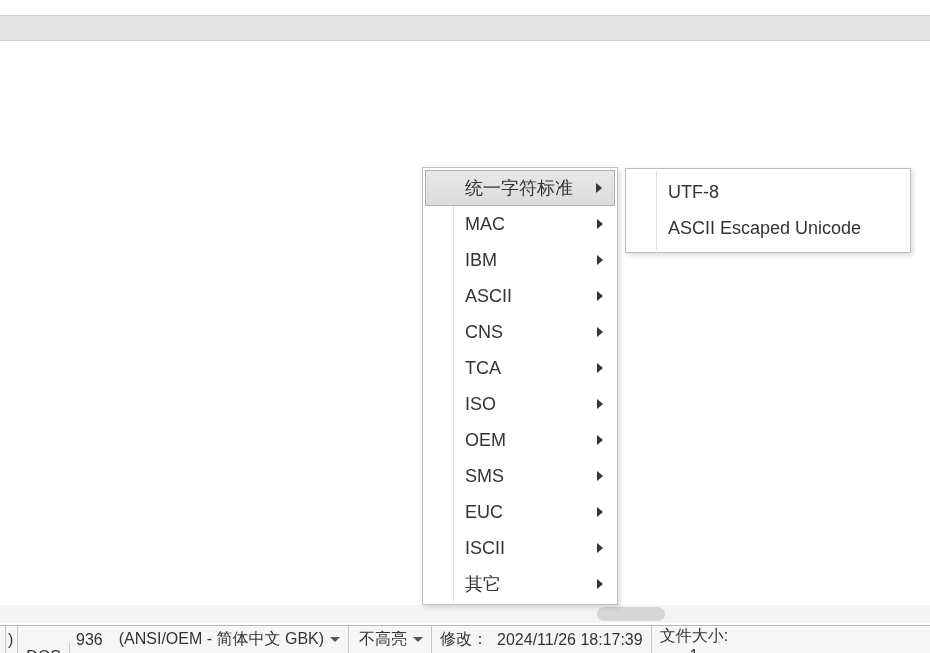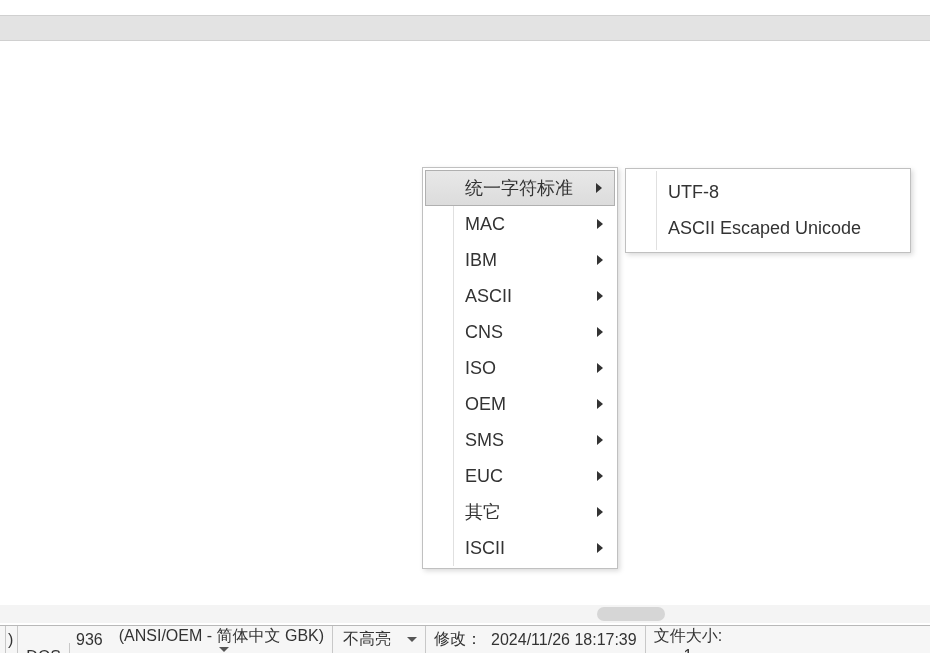--- a/index.html
+++ b/index.html
@@ -144,25 +144,23 @@
     }
     .seg-dos {
       padding: 0 8px;
       margin-top: 34px;
     }
     .seg-codepage {
       padding: 0 6px;
     }
     .seg-encoding {
       padding: 0 8px 0 10px;
-      flex-direction: column;
     }
     .seg-highlight {
       padding: 0 8px 0 10px;
-      gap: 10px;
     }
     .seg-modified {
       padding: 0 5px 0 8px;
     }
     .seg-timestamp {
       padding: 0 8px 0 4px;
     }
     .seg-filesize {
       padding: 0 0 0 8px;
       flex-direction: column;
@@ -199,41 +197,45 @@
   </div>
   <div class="menu-item">
     <span>ASCII</span>
     <span class="arrow"></span>
   </div>
   <div class="menu-item">
     <span>CNS</span>
     <span class="arrow"></span>
   </div>
   <div class="menu-item">
+    <span>TCA</span>
+    <span class="arrow"></span>
+  </div>
+  <div class="menu-item">
     <span>ISO</span>
     <span class="arrow"></span>
   </div>
   <div class="menu-item">
     <span>OEM</span>
     <span class="arrow"></span>
   </div>
   <div class="menu-item">
     <span>SMS</span>
     <span class="arrow"></span>
   </div>
   <div class="menu-item">
     <span>EUC</span>
     <span class="arrow"></span>
   </div>
   <div class="menu-item">
+    <span>ISCII</span>
+    <span class="arrow"></span>
+  </div>
+  <div class="menu-item">
     <span>其它</span>
-    <span class="arrow"></span>
-  </div>
-  <div class="menu-item">
-    <span>ISCII</span>
     <span class="arrow"></span>
   </div>
 </div>
 
 <div class="menu menu-sub">
   <div class="menu-gutter"></div>
   <div class="menu-item">
     <span>UTF-8</span>
   </div>
   <div class="menu-item">

